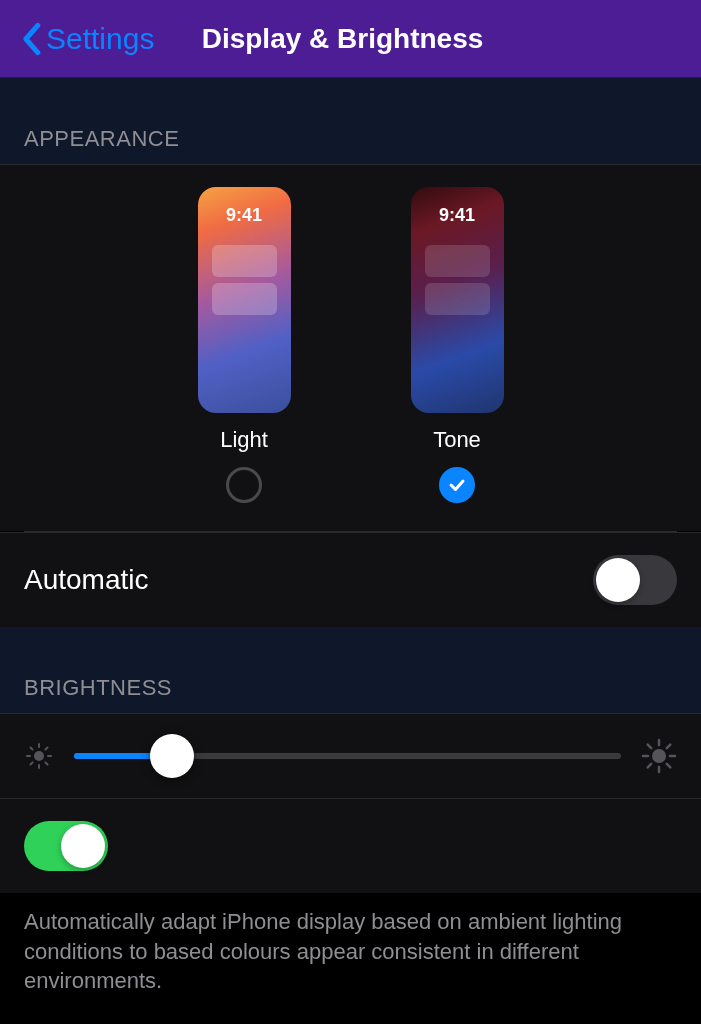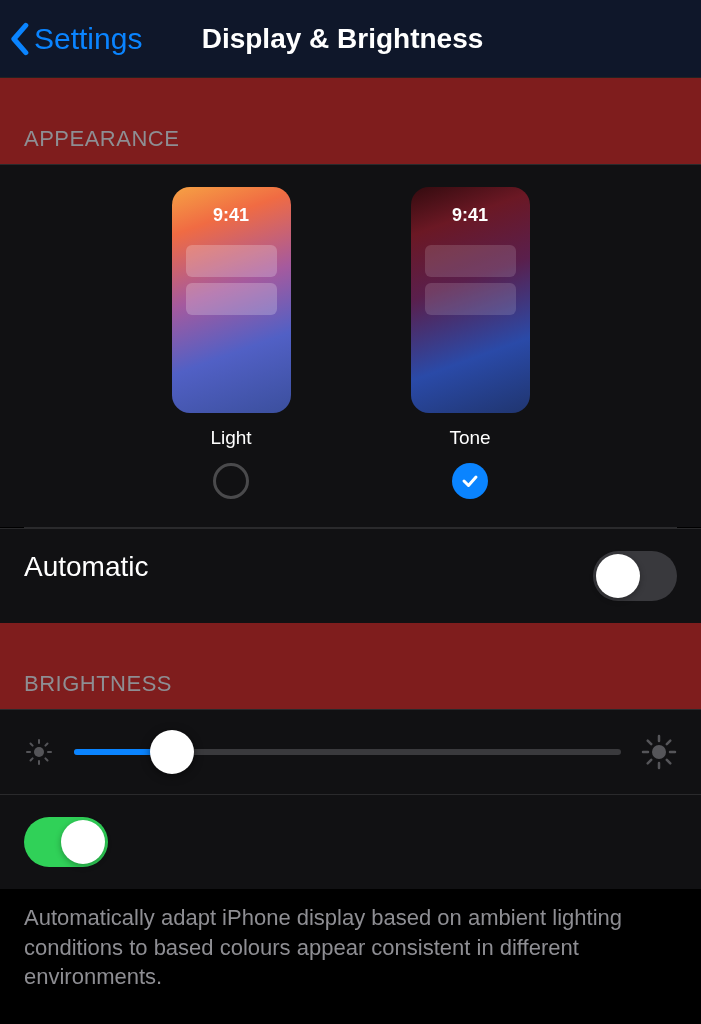--- a/index.html
+++ b/index.html
@@ -13,22 +13,22 @@
       width: 701px;
       height: 1024px;
       background: #000;
       color: #fff;
       overflow: hidden;
     }
     .navbar {
       height: 78px;
       display: flex;
       align-items: center;
-      padding: 0 8px;
-      background: #0f172a;
+      padding: 0 20px;
+      background: #4c1d95;
       border-bottom: 0.5px solid #222;
       position: relative;
     }
     .back {
       display: flex;
       align-items: center;
       color: #0a84ff;
       font-size: 30px;
       font-weight: 400;
       gap: 4px;
@@ -43,41 +43,41 @@
       color: #fff;
       pointer-events: none;
     }
 
     .section-header {
       padding: 48px 24px 12px;
       font-size: 22px;
       color: #8e8e93;
       text-transform: uppercase;
       letter-spacing: 0.5px;
-      background: #7f1d1d;
+      background: #0f172a;
     }
 
     .appearance-panel {
       background: #111113;
       padding: 22px 0 28px;
       border-top: 0.5px solid #2a2a2c;
     }
     .options {
       display: flex;
       justify-content: center;
       gap: 120px;
     }
     .option {
       display: flex;
       flex-direction: column;
       align-items: center;
       gap: 14px;
     }
     .phone-preview {
-      width: 119px;
+      width: 93px;
       height: 226px;
       border-radius: 18px;
       position: relative;
       overflow: hidden;
     }
     .phone-preview.light {
       background: linear-gradient(160deg, #f6a244 0%, #f06b43 18%, #a55a9e 45%, #5160c5 70%, #3b4f9d 100%);
     }
     .phone-preview.dark {
       background: linear-gradient(160deg, #330b0f 0%, #6b1824 18%, #5a1f4c 42%, #2a4aa8 72%, #20356f 100%);
@@ -96,21 +96,21 @@
       left: 14px; right: 14px;
       height: 32px;
       background: rgba(255,255,255,0.22);
       border-radius: 6px;
     }
     .widget.w1 { top: 58px; }
     .widget.w2 { top: 96px; }
     .phone-preview.dark .widget { background: rgba(255,255,255,0.14); }
 
     .option-label {
-      font-size: 19px;
+      font-size: 22px;
       color: #fff;
     }
     .radio {
       width: 36px;
       height: 36px;
       border-radius: 50%;
       display: flex;
       align-items: center;
       justify-content: center;
     }
@@ -118,21 +118,21 @@
       border: 3px solid #4a4a4c;
     }
     .radio.checked {
       background: #0a84ff;
     }
     .radio.checked svg { width: 20px; height: 20px; }
 
     .row {
       background: #111113;
       display: flex;
-      align-items: flex-start;
+      align-items: center;
       justify-content: space-between;
       padding: 22px 24px;
       border-top: 0.5px solid #2a2a2c;
       font-size: 28px;
     }
     .row-sep {
       border-top: 0.5px solid #2a2a2c;
       margin: 0 24px;
     }
 

